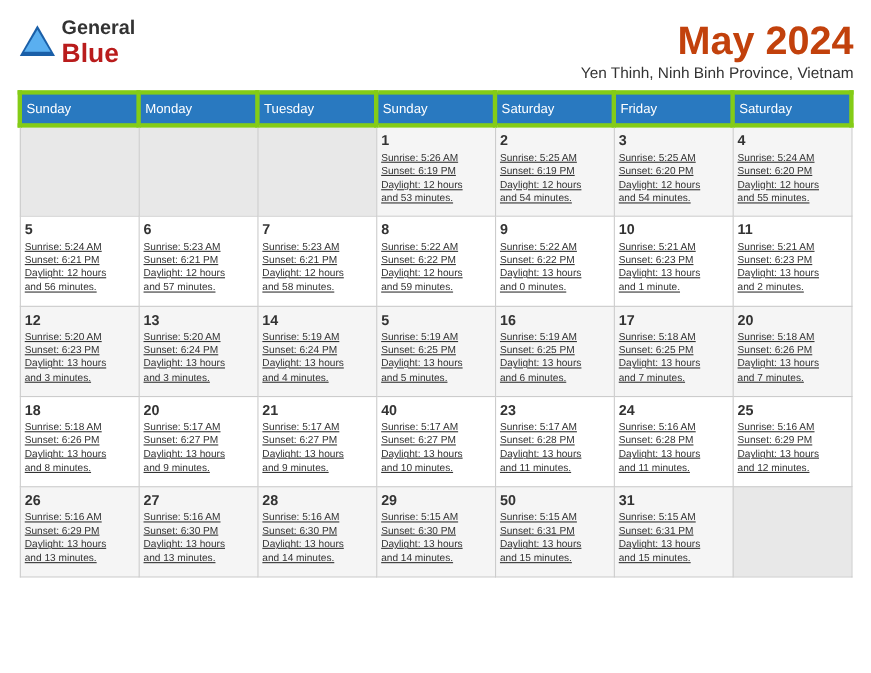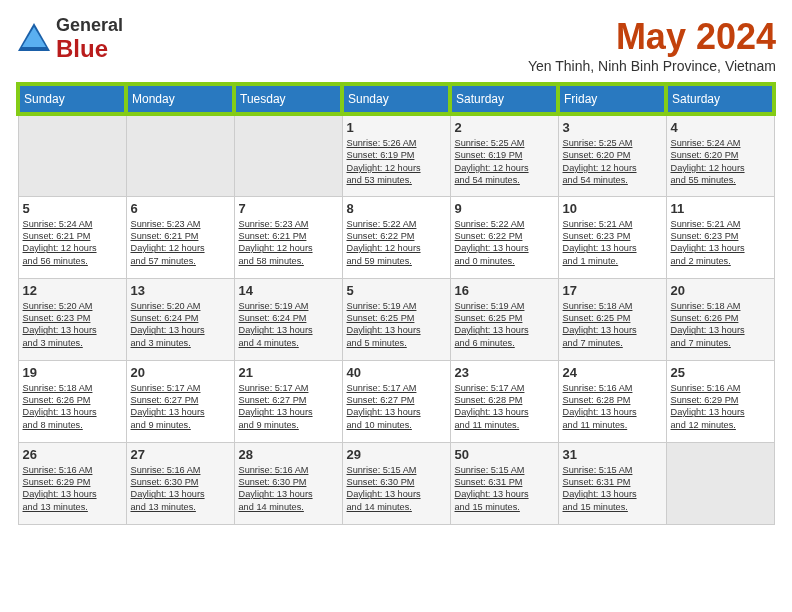--- a/index.html
+++ b/index.html
@@ -204,21 +204,21 @@
           <span class="day-number">17</span>
           <div class="cell-content">Sunrise: 5:18 AM<br>Sunset: 6:25 PM<br>Daylight: 13 hours<br>and 7 minutes.</div>
         </td>
         <td>
           <span class="day-number">20</span>
           <div class="cell-content">Sunrise: 5:18 AM<br>Sunset: 6:26 PM<br>Daylight: 13 hours<br>and 7 minutes.</div>
         </td>
       </tr>
       <tr>
         <td>
-          <span class="day-number">19</span>
+          <span class="day-number">18</span>
           <div class="cell-content">Sunrise: 5:18 AM<br>Sunset: 6:26 PM<br>Daylight: 13 hours<br>and 8 minutes.</div>
         </td>
         <td>
           <span class="day-number">20</span>
           <div class="cell-content">Sunrise: 5:17 AM<br>Sunset: 6:27 PM<br>Daylight: 13 hours<br>and 9 minutes.</div>
         </td>
         <td>
           <span class="day-number">21</span>
           <div class="cell-content">Sunrise: 5:17 AM<br>Sunset: 6:27 PM<br>Daylight: 13 hours<br>and 9 minutes.</div>
         </td>

